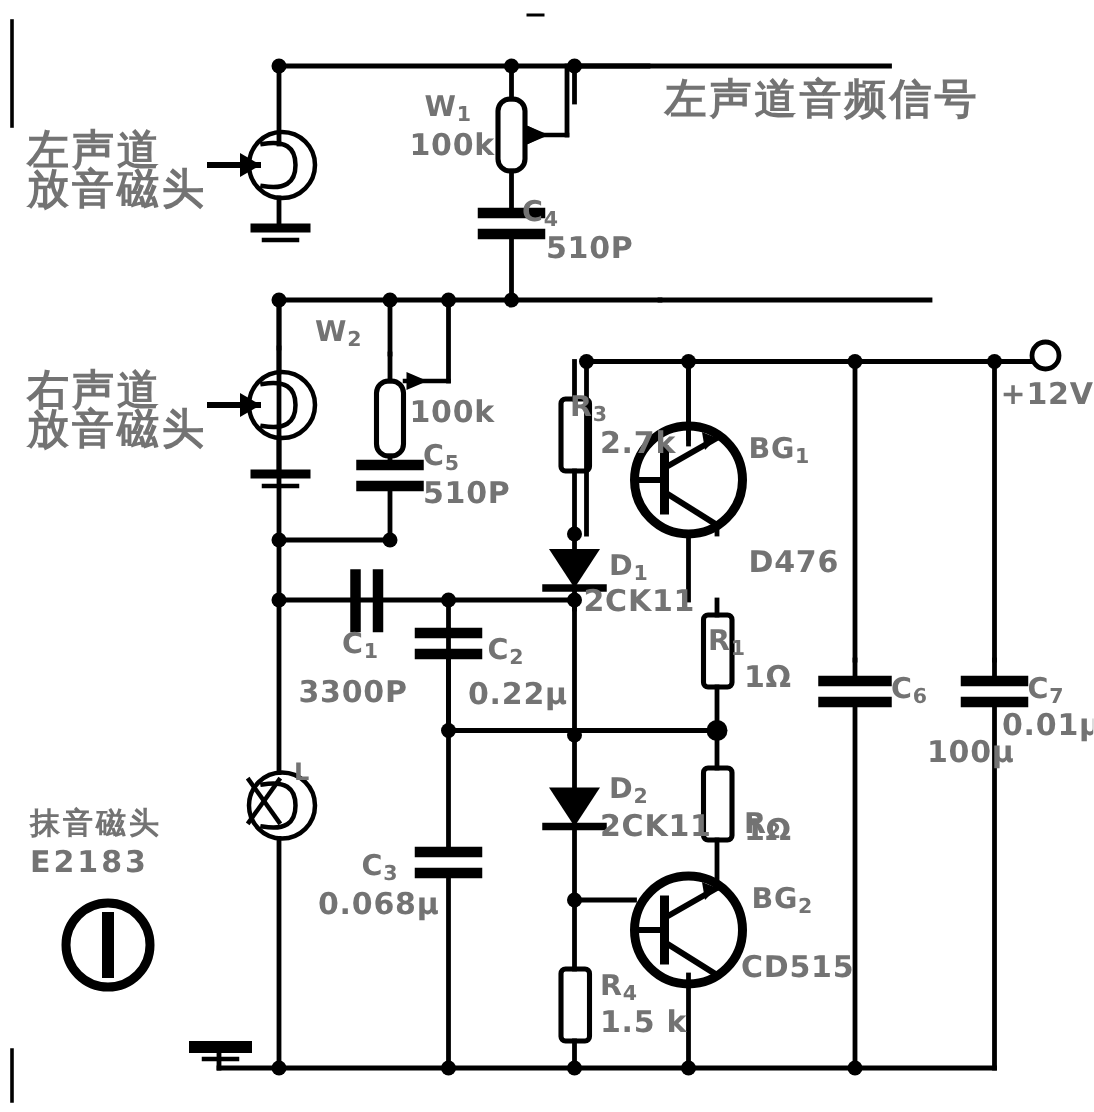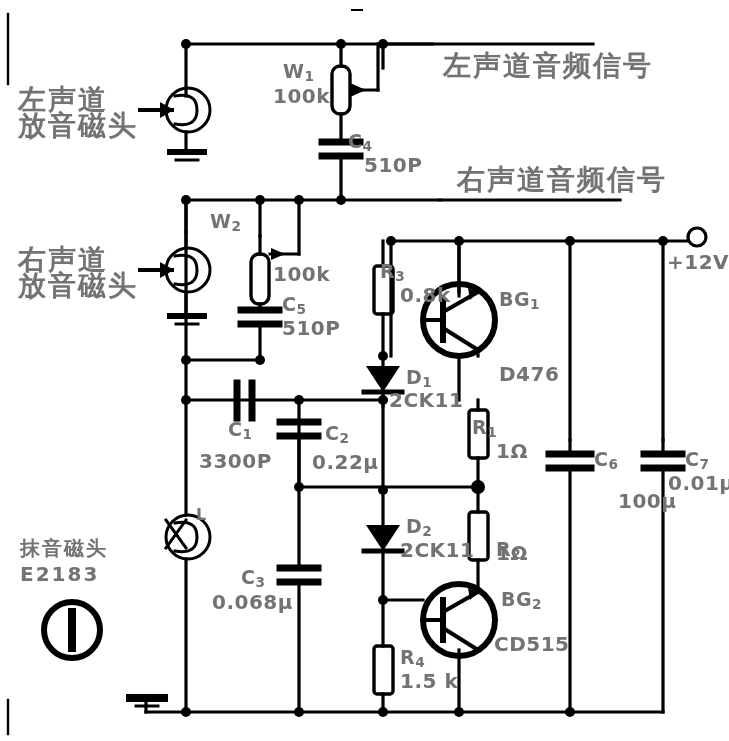--- a/index.html
+++ b/index.html
@@ -316,38 +316,37 @@
   <div class="lbl cn l-cn" style="left:18px;top:86px;">左声道</div>
   <div class="lbl cn l-cn" style="left:18px;top:112px;">放音磁头</div>
 
   <div class="lbl cn l-cn" style="left:18px;top:246px;">右声道</div>
   <div class="lbl cn l-cn" style="left:18px;top:272px;">放音磁头</div>
 
   <div class="lbl cn l-cn2" style="left:20px;top:512px;">抹音磁头</div>
   <div class="lbl cn l-cn2" style="left:20px;top:538px;">E2183</div>
 
   <div class="lbl cn l-cn" style="left:443px;top:52px;">左声道音频信号</div>
-  <div class="lbl cn l-cn" style="left:457px;top:166px;">右声道音频信号</div>
 
   <div class="lbl l-desig" style="left:283px;top:62px;"><span>W</span><span class="sub">1</span></div>
   <div class="lbl l-val" style="left:273px;top:86px;">100k</div>
 
   <div class="lbl l-desig" style="left:348px;top:132px;"><span>C</span><span class="sub">4</span></div>
   <div class="lbl l-val" style="left:364px;top:155px;">510P</div>
 
   <div class="lbl l-desig" style="left:210px;top:212px;"><span>W</span><span class="sub">2</span></div>
   <div class="lbl l-val" style="left:273px;top:264px;">100k</div>
 
   <div class="lbl l-desig" style="left:282px;top:295px;"><span>C</span><span class="sub">5</span></div>
   <div class="lbl l-val" style="left:282px;top:318px;">510P</div>
 
   <div class="lbl l-val" style="left:667px;top:252px;">+12V</div>
 
   <div class="lbl l-desig" style="left:380px;top:262px;"><span>R</span><span class="sub">3</span></div>
-  <div class="lbl l-val" style="left:400px;top:285px;">0.8k</div>
+  <div class="lbl l-val" style="left:400px;top:285px;">2.7k</div>
 
   <div class="lbl l-desig" style="left:499px;top:290px;"><span>BG</span><span class="sub">1</span></div>
   <div class="lbl l-val" style="left:499px;top:316px;margin-top:48px;">D476</div>
 
   <div class="lbl l-desig" style="left:406px;top:368px;"><span>D</span><span class="sub">1</span></div>
   <div class="lbl l-val" style="left:389px;top:390px;">2CK11</div>
 
   <div class="lbl l-desig" style="left:228px;top:420px;"><span>C</span><span class="sub">1</span></div>
   <div class="lbl l-val" style="left:199px;top:451px;">3300P</div>
 

